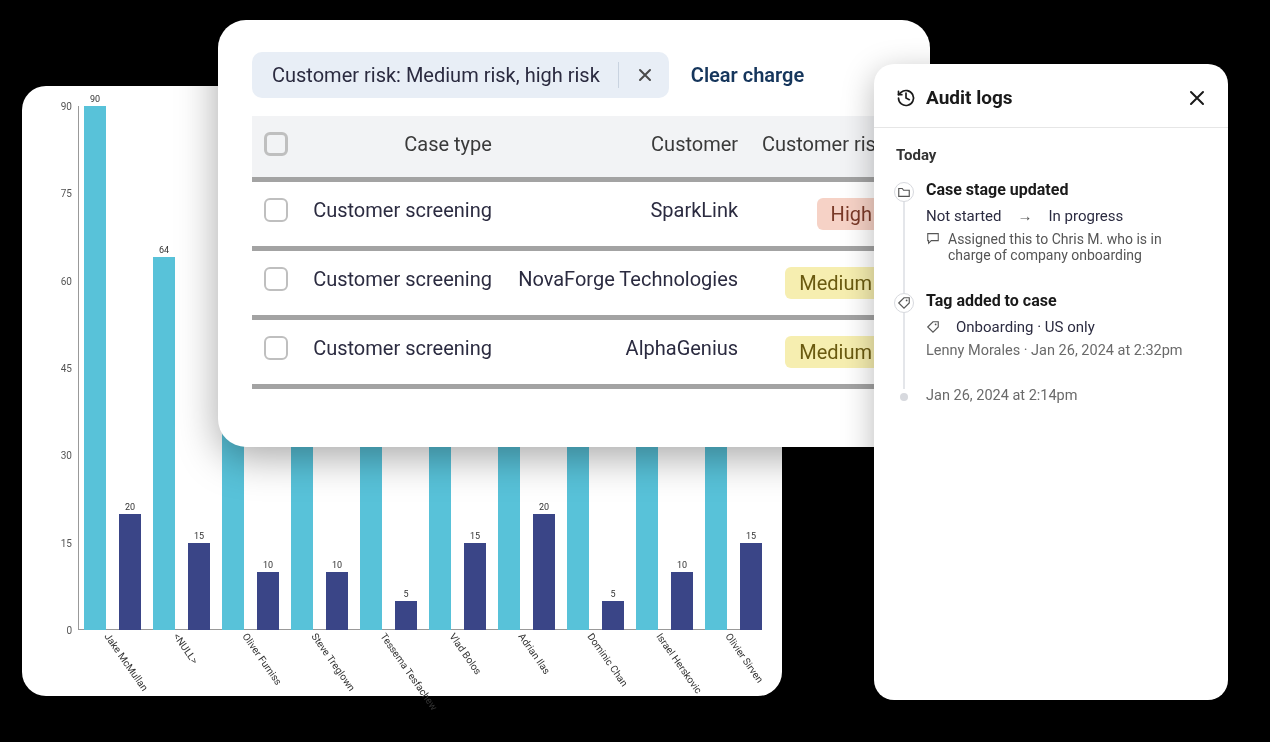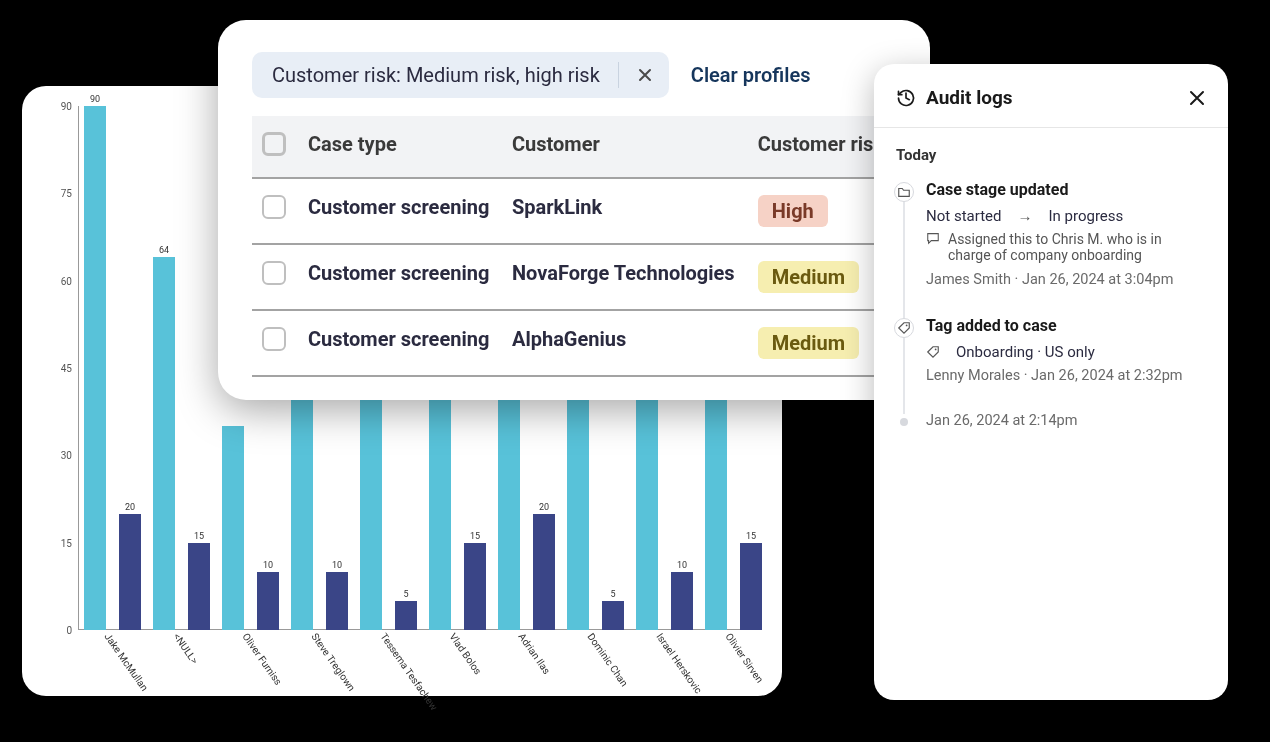--- a/index.html
+++ b/index.html
@@ -88,21 +88,21 @@
     color: #333;
     white-space: nowrap;
   }
 
   
   .filter-card {
     position: absolute;
     left: 218px;
     top: 20px;
     width: 712px;
-    height: 380px;
+    height: 427px;
     background: #fff;
     border-radius: 28px;
     box-shadow: 0 10px 40px rgba(0,0,0,0.35);
     padding: 32px 34px 10px 34px;
   }
   .filter-row {
     display: flex;
     align-items: center;
     gap: 22px;
     margin-bottom: 18px;
@@ -134,25 +134,25 @@
   }
   .data-table {
     width: 100%;
     border-collapse: collapse;
   }
   .data-table thead tr {
     background: #f2f3f5;
   }
   .data-table th,
   .data-table td {
-    text-align: left;
+    text-align: right;
     font-size: 20px;
     padding: 16px 10px;
-    border-bottom: 2px solid #a3a3a3;
-    font-weight: 700;
+    border-bottom: 5px solid #a3a3a3;
+    font-weight: 400;
     color: #2b2b40;
     vertical-align: top;
   }
   .data-table th { color: #3a3a3a; }
   .cb-cell { width: 46px; }
   .cb {
     width: 24px; height: 24px;
     border: 2px solid #bfbfbf;
     border-radius: 6px;
     display: inline-block;
@@ -370,21 +370,21 @@
 
 <div class="filter-card">
   <div class="filter-row">
     <div class="filter-chip">
       <span>Customer risk: Medium risk, high risk</span>
       <span class="chip-divider"></span>
       <svg class="chip-x" viewBox="0 0 16 16">
         <path d="M3 3 L13 13 M13 3 L3 13" stroke="#4a4a4a" stroke-width="2" stroke-linecap="round" fill="none"></path>
       </svg>
     </div>
-    <span class="clear-filters">Clear profiles</span>
+    <span class="clear-filters">Clear charge</span>
   </div>
 
   <table class="data-table">
     <thead>
       <tr>
         <th class="cb-cell"><span class="cb header"></span></th>
         <th>Case type</th>
         <th>Customer</th>
         <th>Customer risk</th>
       </tr>
@@ -440,21 +440,20 @@
             <span>Not started</span>
             <span class="arrow-right">→</span>
             <span>In progress</span>
           </div>
           <div class="audit-note">
             <svg class="mini-icon" viewBox="0 0 16 16">
               <path d="M2 3h12v8H6l-3 3V11H2z" fill="none" stroke="#555" stroke-width="1.2"></path>
             </svg>
             <span>Assigned this to Chris M. who is in charge of company onboarding</span>
           </div>
-          <div class="audit-meta">James Smith · Jan 26, 2024 at 3:04pm</div>
         </div>
         <div class="audit-item">
           <div class="audit-dot icon">
             <svg class="mini-icon" viewBox="0 0 16 16">
               <path d="M2 8l6-6h6v6l-6 6z" fill="none" stroke="#555" stroke-width="1.3"></path>
               <circle cx="11" cy="5" r="1" fill="#555"></circle>
             </svg>
           </div>
           <div class="audit-title">Tag added to case</div>
           <div class="audit-sub">

